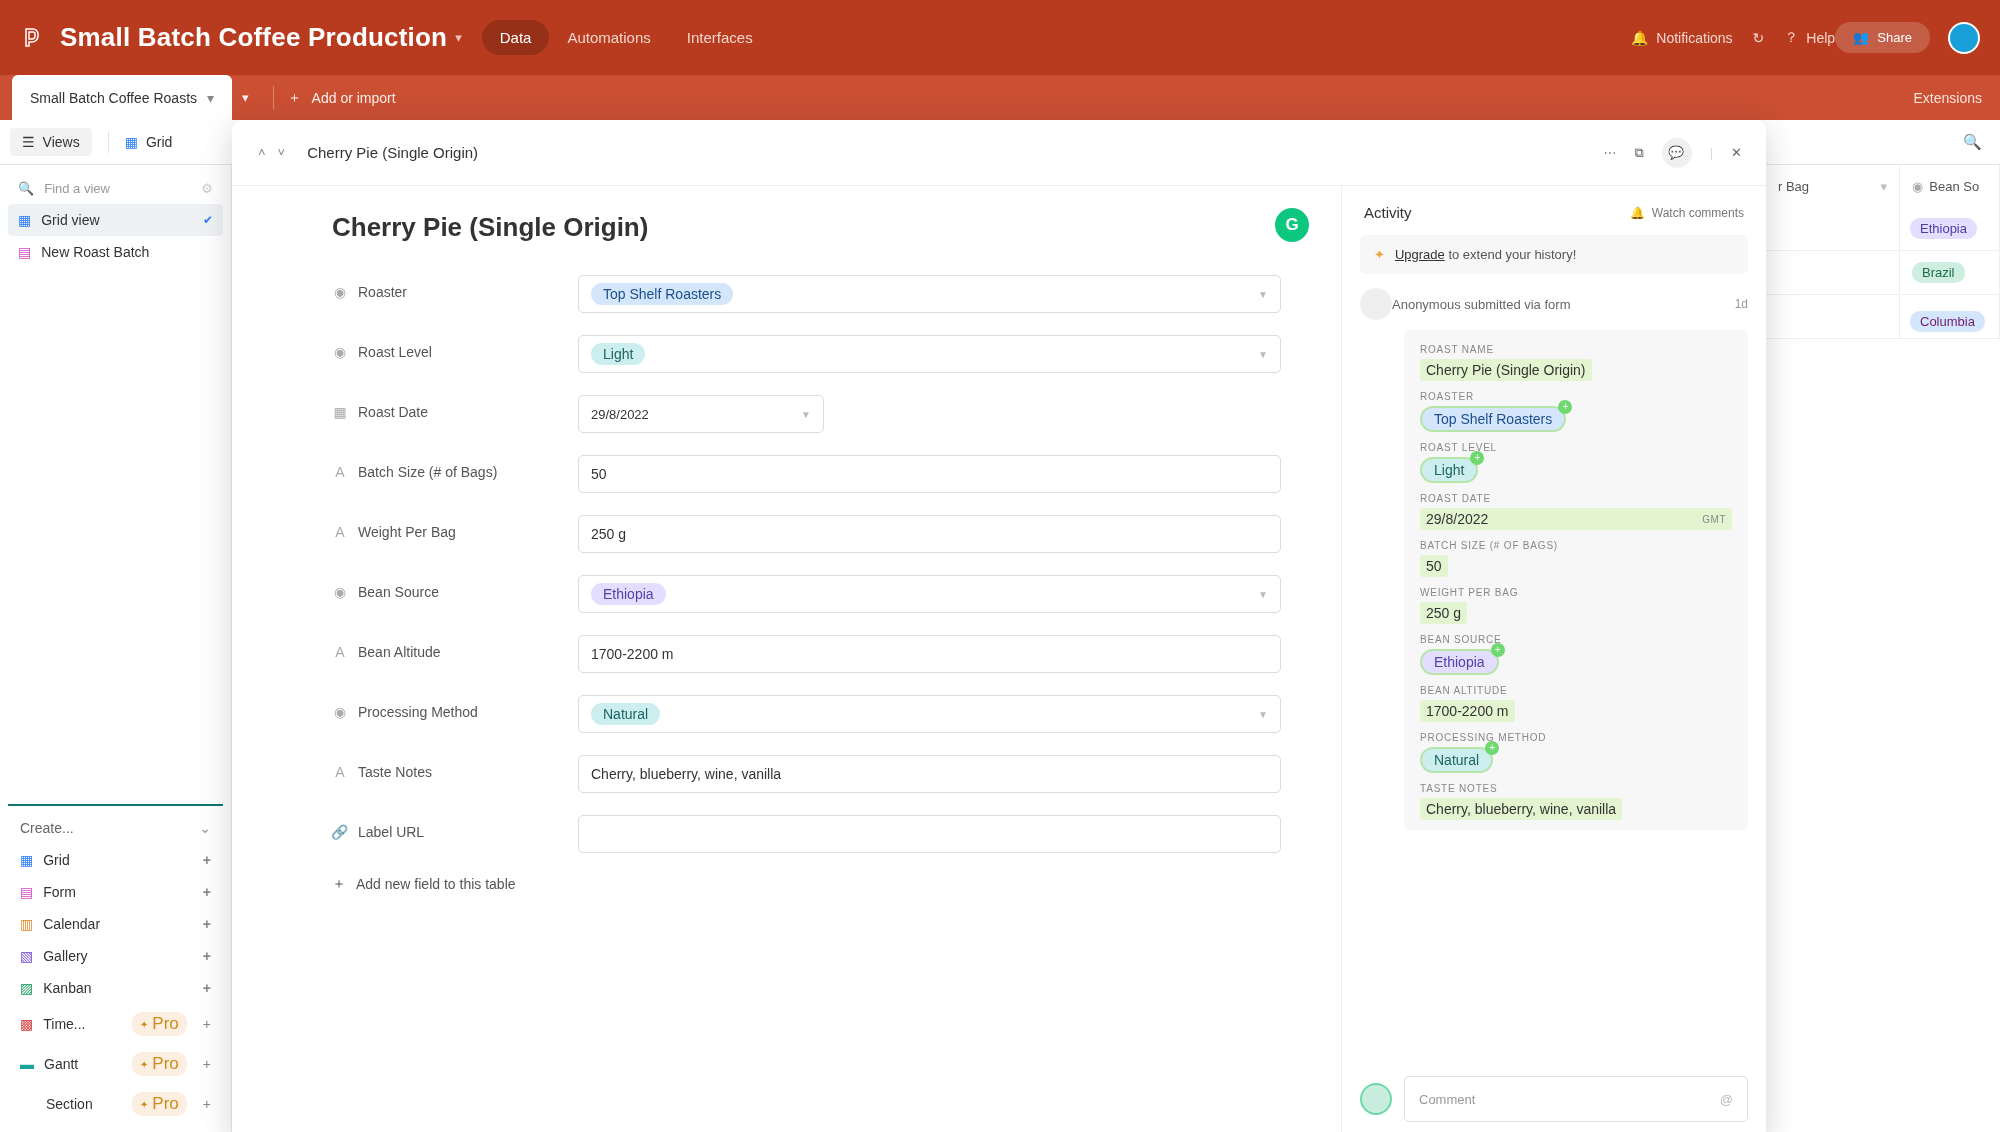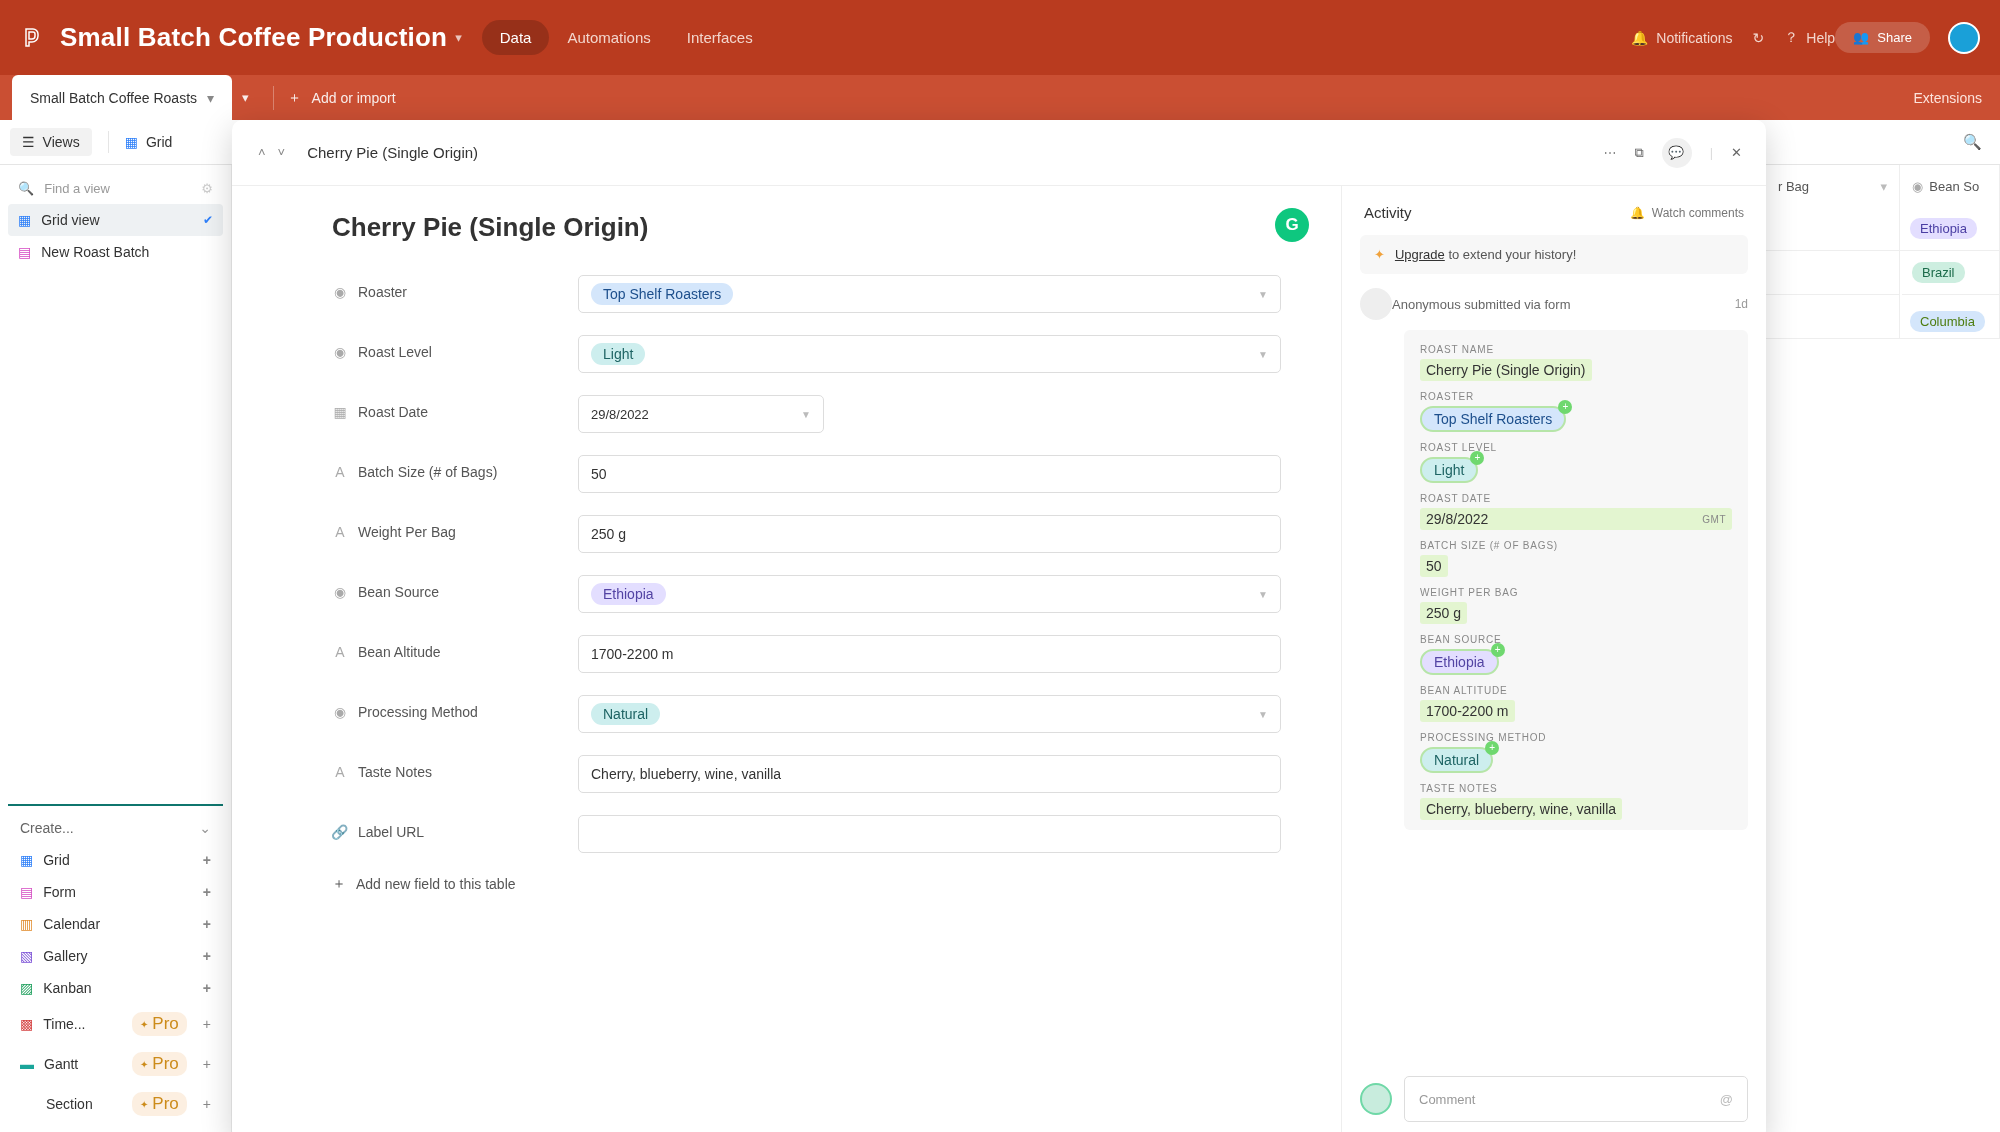--- a/index.html
+++ b/index.html
@@ -73,21 +73,21 @@
 .select-box .dd{ position:absolute; right:12px; color:#bbb; font-size:10px;}
 .input-box{ border:1px solid #ddd; border-radius:5px; height:38px; padding:0 12px; display:flex; align-items:center; font-size:14px; color:#333;}
 .date-box{ border:1px solid #ddd; border-radius:5px; height:38px; display:flex;align-items:center; padding:0 12px; width:246px; position:relative;}
 .date-box .dd{ position:absolute; right:12px; color:#bbb; font-size:10px;}
 .pill{ display:inline-block; padding:3px 12px; border-radius:11px; font-size:14px;}
 .pill-blue{ background:#d4e6fb; color:#1d4f8c;}
 .pill-lav{ background:#e3deff; color:#5243a3;}
 .pill-teal{ background:#cdeeee; color:#1e6464;}
 .pill-eth{ background:#e3deff; color:#4a3ea3;}
 .pill-bz{ background:#cdeee0; color:#1b6b4a;}
-.pill-co{ background:#d4e6fb; color:#4d7c0f;margin-top:10px;}
+.pill-co{ background:#d4e6fb; color:#701a75;margin-top:10px;}
 .add-field{ display:flex;align-items:center; gap:10px; color:#555; margin-top:10px; font-size:14px;}
 
 
 .activity-pane{ width:424px; display:flex; flex-direction:column;}
 .activity-head{ display:flex; align-items:center; padding:18px 22px 14px; }
 .activity-head .ttl{ font-size:15px; font-weight:500;}
 .activity-head .watch{ margin-left:auto; color:#777; font-size:12px; display:flex;align-items:center; gap:6px;}
 .upgrade-box{ margin:0 18px 14px; background:#f7f7f7; border-radius:6px; padding:12px 14px; font-size:13px; color:#555; display:flex;align-items:center; gap:10px;}
 .upgrade-box .sparkle{ color:#f0a23c;}
 .upgrade-box .ul{ text-decoration:underline; color:#333;}

